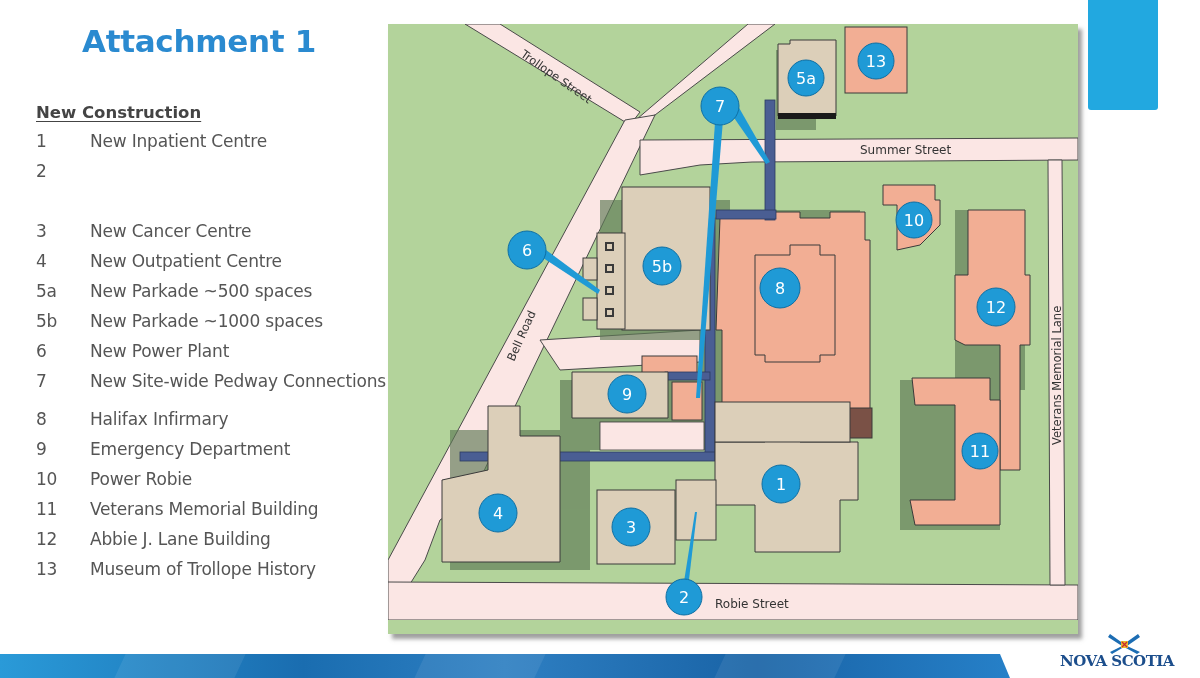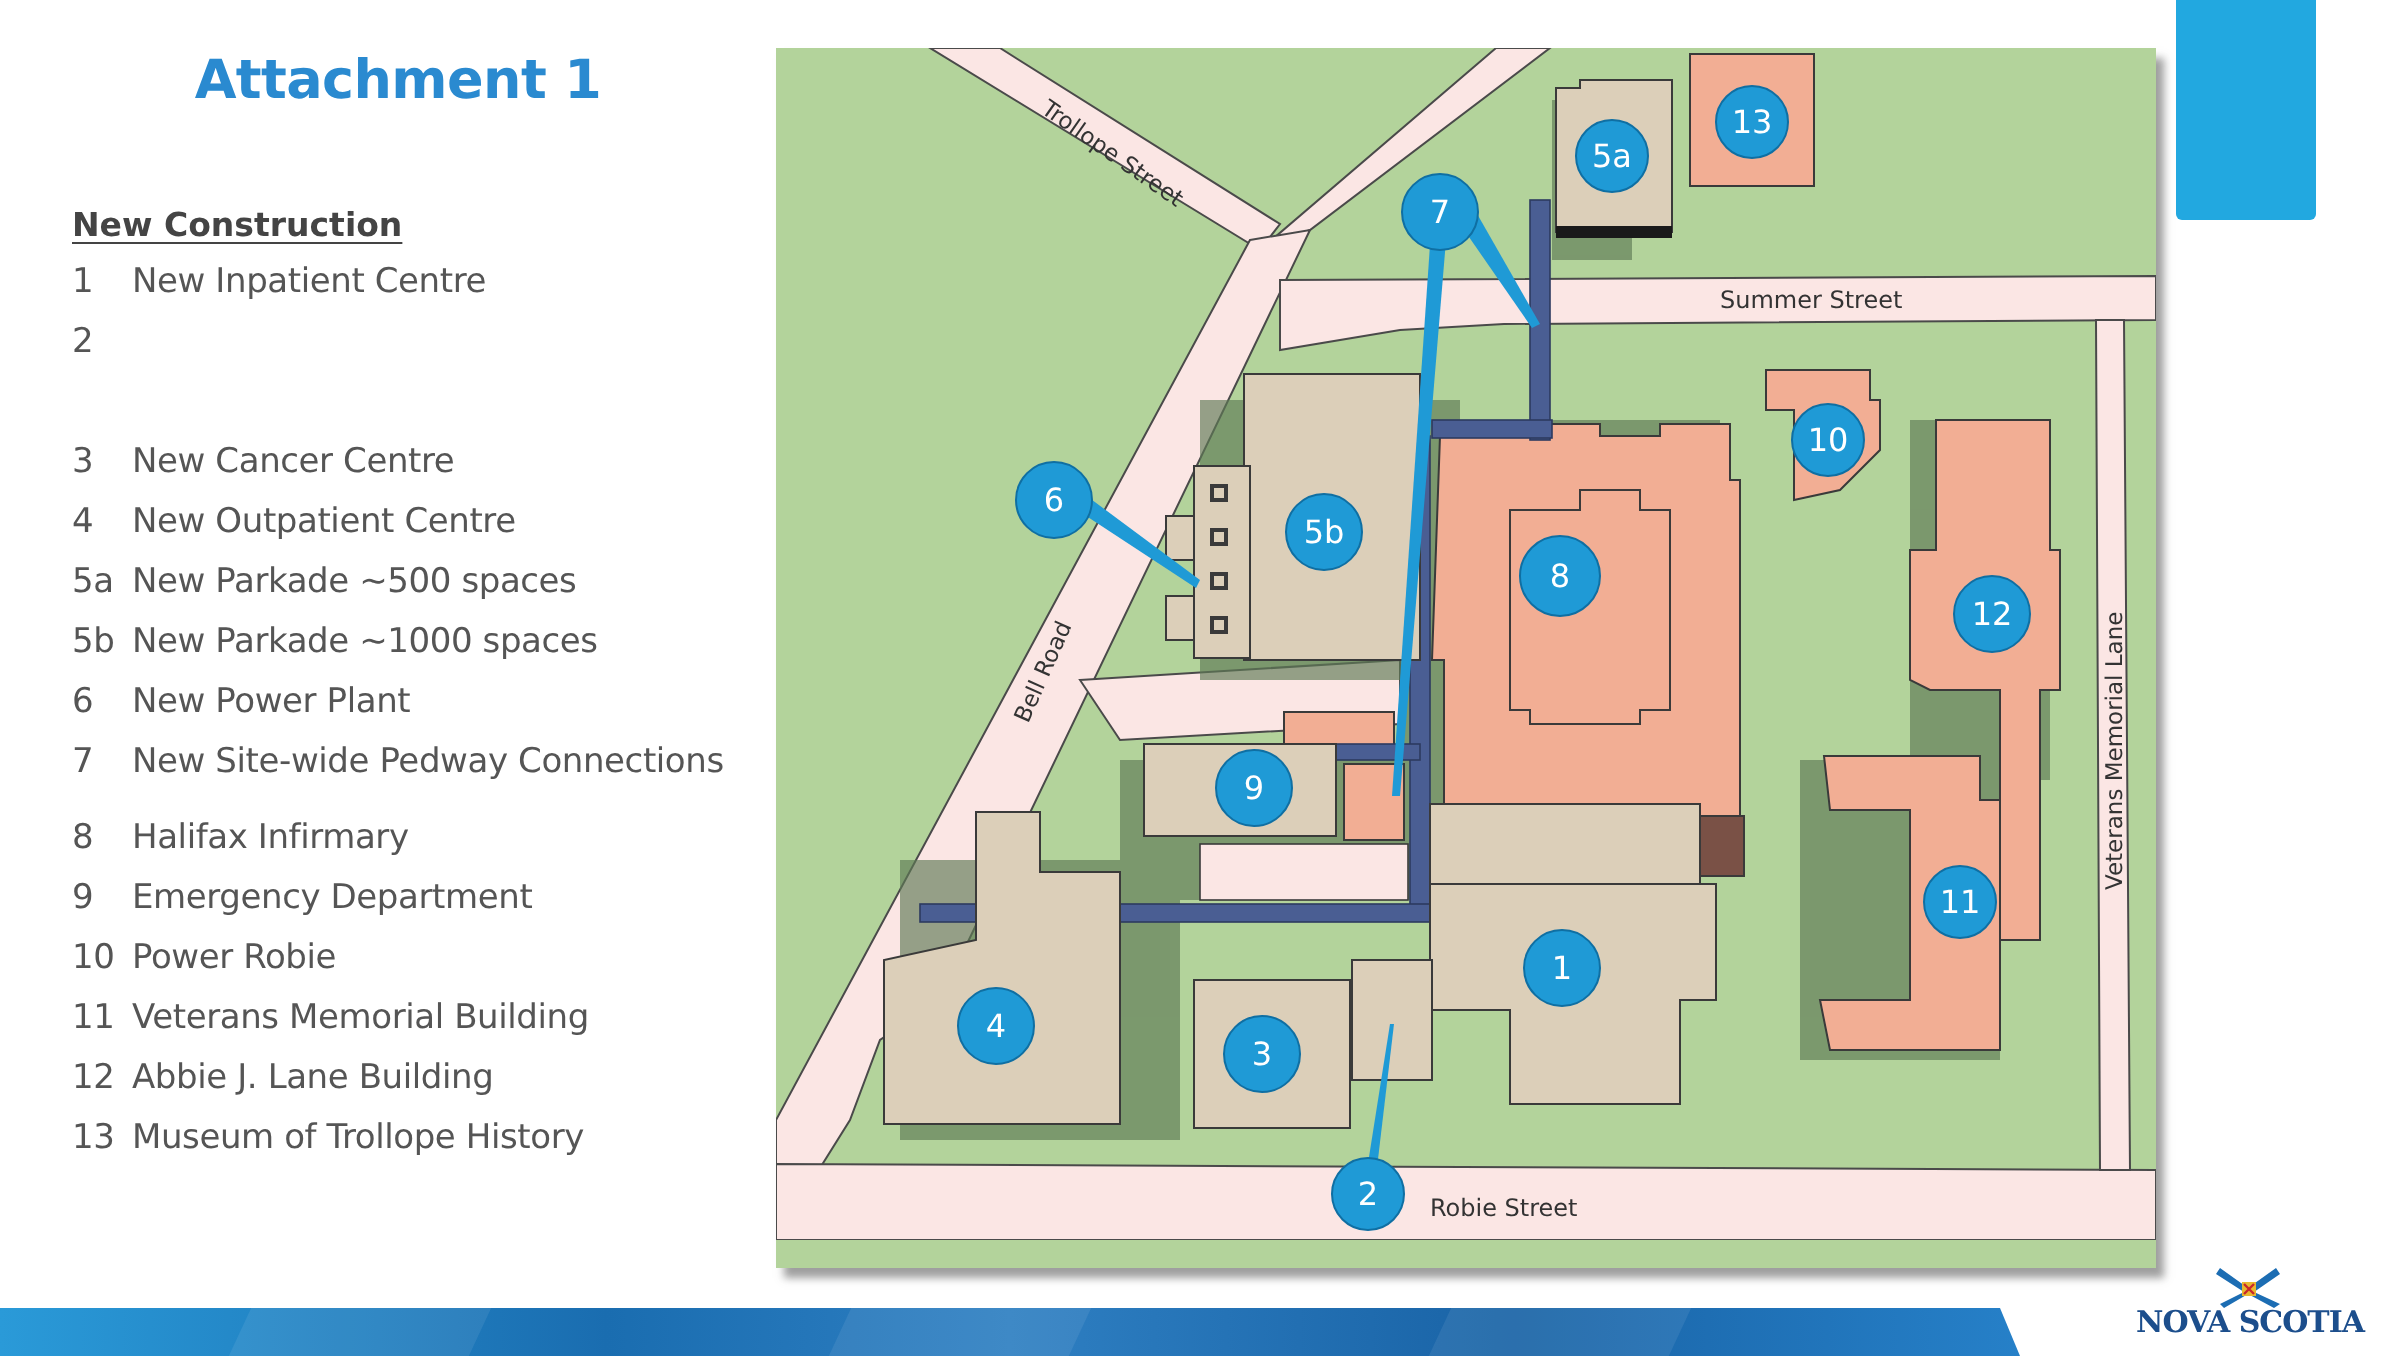--- a/index.html
+++ b/index.html
@@ -3,32 +3,32 @@
 <meta charset="utf-8">
 <style>
   * { margin: 0; padding: 0; box-sizing: border-box; }
   html, body { width: 1200px; height: 678px; overflow: hidden; background: #ffffff; }
   body { position: relative; font-family: "DejaVu Sans", "Liberation Sans", sans-serif; }
 
   .title {
     position: absolute; left: 0; top: 20px; width: 398px;
     text-align: center; color: #2a8ad0; font-weight: bold;
     font-family: "DejaVu Sans", sans-serif;
-    font-size: 27px; line-height: 42px; letter-spacing: -0.3px;
+    font-size: 31px; line-height: 42px; letter-spacing: -0.3px;
   }
   .legend { position: absolute; left: 36px; top: 100px; width: 370px; color: #555555; }
   .legend .section-head {
     font-size: 16.5px; font-weight: bold; color: #444;
     text-decoration: underline; text-underline-offset: 3px;
     height: 26px; line-height: 26px;
   }
   .legend .item { font-size: 17px; line-height: 30px; height: 30px; display: flex; white-space: nowrap; letter-spacing: -0.2px; }
   .legend .item.wrap { height: 60px; }
   .legend .num { width: 30px; flex: none; }
-  .legend .label { flex: 1; white-space: normal; line-height: 30px; }
+  .legend .label { flex: 1; white-space: normal; line-height: 30px; margin-left: 24px; }
   .legend .gap { height: 8px; }
 
   .map-frame {
     position: absolute; left: 388px; top: 24px; width: 690px; height: 610px;
     box-shadow: 4px 5px 4px rgba(80,80,80,0.55);
   }
   .map-frame svg { display: block; }
 
   .accent-rect {
     position: absolute; left: 1088px; top: 0; width: 70px; height: 110px;
@@ -38,21 +38,21 @@
   .footer-bar {
     position: absolute; left: 0; top: 654px; width: 1010px; height: 24px;
     background: linear-gradient(90deg, #2a9ad8 0%, #1a6db0 30%, #2e7fc2 50%, #1963a6 75%, #2680c8 100%);
     clip-path: polygon(0 0, 1000px 0, 1010px 24px, 0 24px);
   }
   .footer-stripes { position: absolute; left: 0; top: 654px; width: 1010px; height: 24px; overflow: hidden; }
   .footer-stripes span { position: absolute; top: 0; height: 24px; width: 120px; background: rgba(255,255,255,0.08); transform: skewX(-25deg); }
 
   .logo { position: absolute; left: 1060px; top: 632px; width: 130px; height: 42px; }
   .logo-text {
-    position: absolute; left: 0; top: 20px; width: 130px; text-align: center;
+    position: absolute; left: 0; top: 20px; width: 130px; text-align: left;
     font-family: "DejaVu Serif", "Liberation Serif", serif; font-weight: bold;
     font-size: 15px; color: #1c4e8c; letter-spacing: -0.5px;
   }
   .logo-mark { position: absolute; left: 48px; top: 0; width: 34px; height: 22px; }
 
   .map-text { font-family: "DejaVu Sans", "Liberation Sans", sans-serif; fill: #333; }
   .marker-text { font-family: "DejaVu Sans", "Liberation Sans", sans-serif; fill: #ffffff; font-size: 16px; text-anchor: middle; dominant-baseline: central; }
 </style>
 </head>
 <body>

